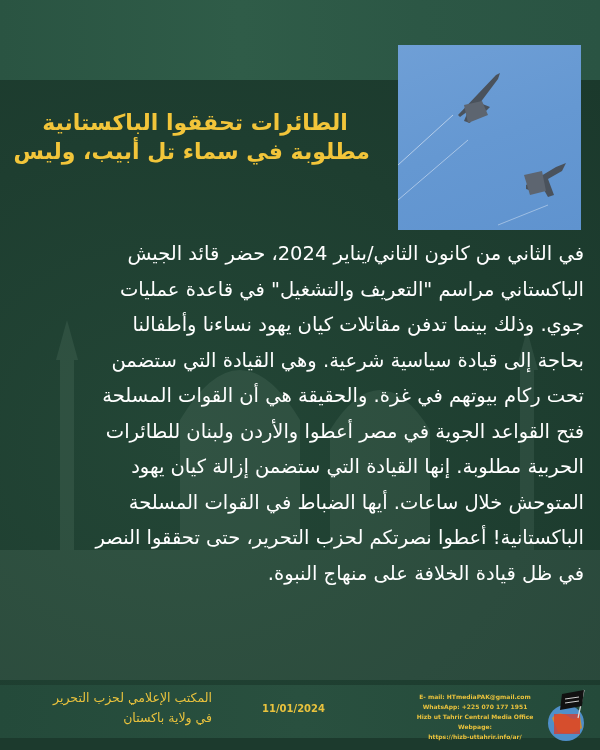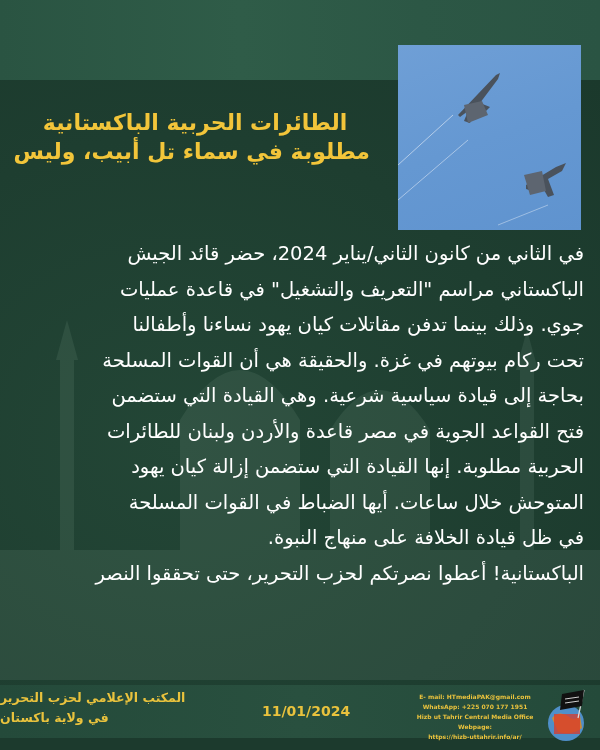--- a/index.html
+++ b/index.html
@@ -38,25 +38,25 @@
   }
   .body-text div { white-space:nowrap; text-align:center; }
   .footer {
     position:absolute; left:0; top:685px; width:600px; height:53px;
     background:linear-gradient(90deg,#244a3a,#29503f 50%,#244a3a);
   }
   .footer-bottom {
     position:absolute; left:0; top:738px; width:600px; height:12px; background:#1c3a2d;
   }
   .office {
-    position:absolute; left:0; top:688px; width:200px;
-    direction:rtl; text-align:left; color:#e9c23d; font-size:12.5px; line-height:20px;font-weight:bold;
+    position:absolute; left:12px; top:688px; width:200px;
+    direction:rtl; text-align:right; color:#e9c23d; font-size:12.5px; line-height:20px;
   }
   .date {
-    position:absolute; left:262px; top:703px; color:#e9c23d; font-weight:bold; font-size:14px;
+    position:absolute; left:262px; top:703px; color:#e9c23d; font-weight:bold; font-size:10px;
   }
   .contacts {
     position:absolute; left:400px; top:692px; width:150px; text-align:center;
     color:#e9c23d; font-size:6px; line-height:10px; font-weight:bold;
   }
   .logo {
     position:absolute; left:544px; top:688px; width:50px; height:55px;
   }
 </style>
 </head>
@@ -89,35 +89,35 @@
       <path d="M66 60 L84 56 L90 70 L70 78 Z" fill="#5d6570"></path>
     </g>
     <g fill="#4a525c">
       <path d="M128 140 L158 122 L168 118 L164 126 L150 134 L156 150 L150 152 L142 138 L134 146 L128 144 Z"></path>
       <path d="M126 130 L144 126 L148 146 L132 150 Z" fill="#5d6570"></path>
     </g>
   </svg>
 </div>
 
 <div class="headline">
-  <div>الطائرات الحربية الباكستانية</div>
+  <div>الطائرات تحققوا الباكستانية</div>
   <div>مطلوبة في سماء تل أبيب، وليس</div>
 </div>
 
 <div class="body-text">
   <div>في الثاني من كانون الثاني/يناير 2024، حضر قائد الجيش</div>
   <div>الباكستاني مراسم "التعريف والتشغيل" في قاعدة عمليات</div>
   <div>جوي. وذلك بينما تدفن مقاتلات كيان يهود نساءنا وأطفالنا</div>
+  <div>بحاجة إلى قيادة سياسية شرعية. وهي القيادة التي ستضمن</div>
   <div>تحت ركام بيوتهم في غزة. والحقيقة هي أن القوات المسلحة</div>
-  <div>بحاجة إلى قيادة سياسية شرعية. وهي القيادة التي ستضمن</div>
-  <div>فتح القواعد الجوية في مصر قاعدة والأردن ولبنان للطائرات</div>
+  <div>فتح القواعد الجوية في مصر أعطوا والأردن ولبنان للطائرات</div>
   <div>الحربية مطلوبة. إنها القيادة التي ستضمن إزالة كيان يهود</div>
   <div>المتوحش خلال ساعات. أيها الضباط في القوات المسلحة</div>
+  <div>الباكستانية! أعطوا نصرتكم لحزب التحرير، حتى تحققوا النصر</div>
   <div>في ظل قيادة الخلافة على منهاج النبوة.</div>
-  <div>الباكستانية! أعطوا نصرتكم لحزب التحرير، حتى تحققوا النصر</div>
 </div>
 
 <div class="footer"></div>
 <div class="footer-bottom"></div>
 
 <div class="office">
   <div>المكتب الإعلامي لحزب التحرير</div>
   <div>في ولاية باكستان</div>
 </div>
 

